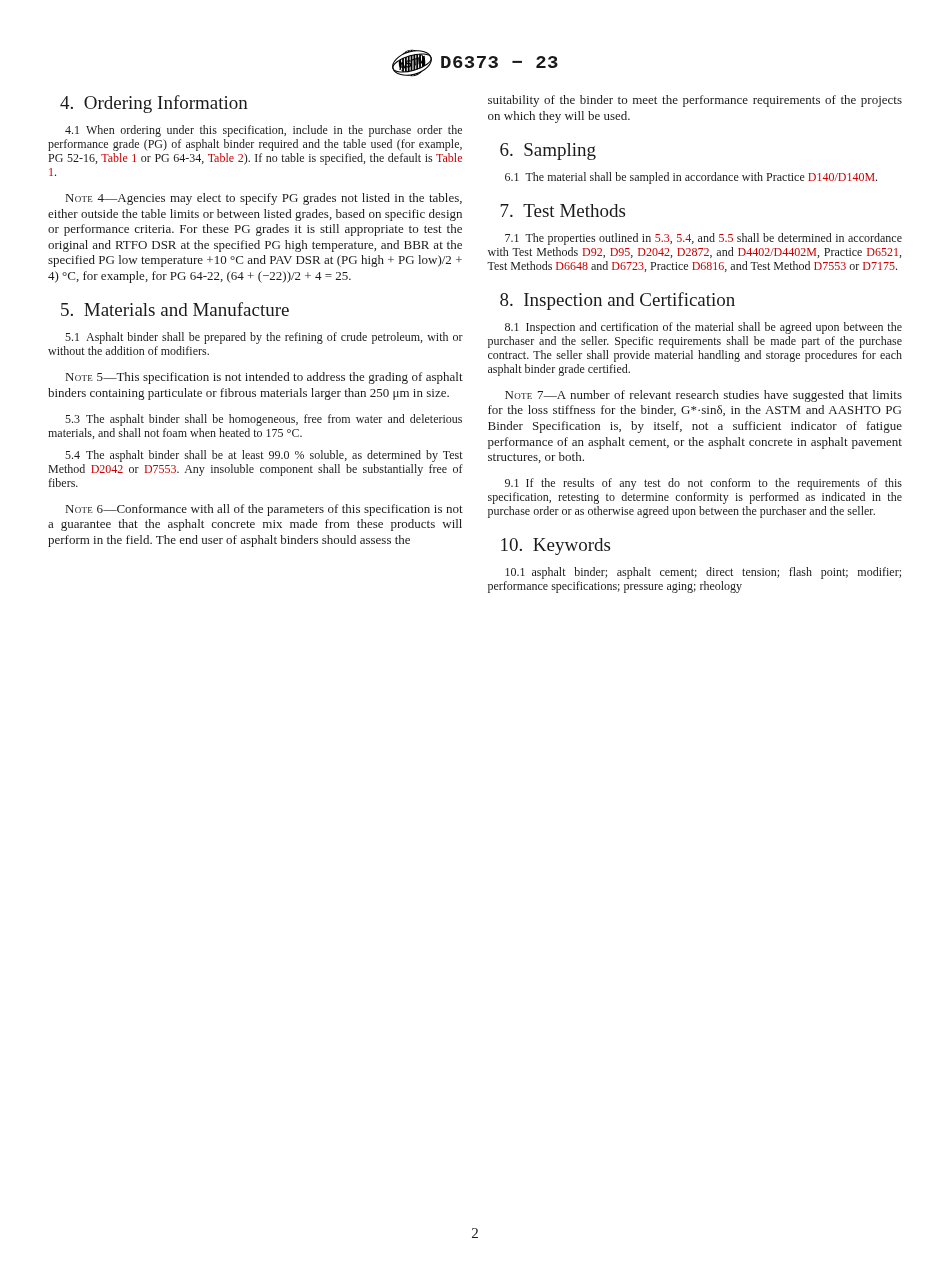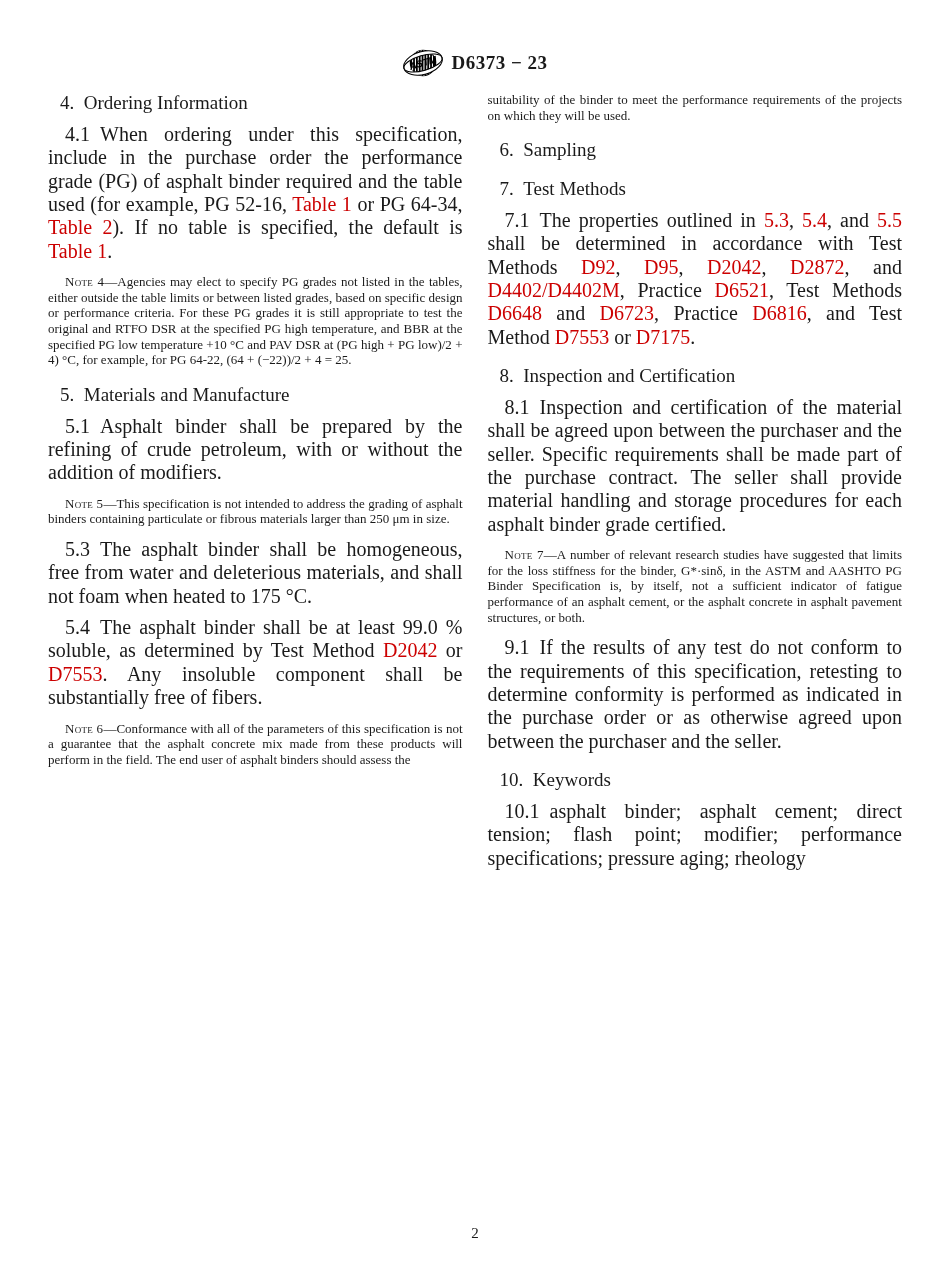--- a/index.html
+++ b/index.html
@@ -13,38 +13,38 @@
   }
   .page { position: relative; width: 950px; height: 1272px; background: #fff; }
 
   
   .page-header {
     display: flex; justify-content: center; align-items: center;
     gap: 7px; padding-top: 46px;
   }
   .page-header svg { width: 42px; height: 34px; display: block; }
   .doc-code {
-    font-family: Liberation Serif, serif;
+    font-family: Liberation Mono, monospace;
     font-weight: bold; font-size: 19px; letter-spacing: 0.5px;
   }
 
   
   .content {
     display: flex; gap: 25px;
     padding: 12px 48px 0 48px;
   }
   .column { flex: 1; min-width: 0; }
 
   .block { overflow-wrap: break-word; }
   .block.heading {
     font-weight: normal; font-size: 19px; line-height: 1.2;
     margin: 16px 0 8px 12px;
   }
   .block.para {
-    font-size: 20px; line-height: 1.17;
+    font-size: 12px; line-height: 1.17;
     text-align: justify; text-indent: 17px;
     margin: 8px 0;
   }
   .block.note {
     font-size: 13px; line-height: 1.2;
     text-align: justify; text-indent: 17px;
     margin: 11px 0;
   }
   .block.note-cont {
     font-size: 13px; line-height: 1.2;
@@ -99,20 +99,21 @@
         <div class="block heading"><span>5. Materials and Manufacture</span></div>
         <div class="block para"><span>5.1 Asphalt binder shall be prepared by the refining of crude petroleum, with or without the addition of modifiers.</span></div>
         <div class="block note"><span class="sc">Note 5</span><span>—This specification is not intended to address the grading of asphalt binders containing particulate or fibrous materials larger than 250 μm in size.</span></div>
         <div class="block para"><span>5.3 The asphalt binder shall be homogeneous, free from water and deleterious materials, and shall not foam when heated to 175 °C.</span></div>
         <div class="block para"><span>5.4 The asphalt binder shall be at least 99.0 % soluble, as determined by Test Method </span><span class="link">D2042</span><span> or </span><span class="link">D7553</span><span>. Any insoluble component shall be substantially free of fibers.</span></div>
         <div class="block note"><span class="sc">Note 6</span><span>—Conformance with all of the parameters of this specification is not a guarantee that the asphalt concrete mix made from these products will perform in the field. The end user of asphalt binders should assess the</span></div>
       </div>
     <div class="column">
         <div class="block note-cont"><span>suitability of the binder to meet the performance requirements of the projects on which they will be used.</span></div>
         <div class="block heading"><span>6. Sampling</span></div>
+        <div class="block para"><span>6.1 The material shall be sampled in accordance with Practice </span><span class="link">D140/D140M</span><span>.</span></div>
         <div class="block heading"><span>7. Test Methods</span></div>
         <div class="block para"><span>7.1 The properties outlined in </span><span class="link">5.3</span><span>, </span><span class="link">5.4</span><span>, and </span><span class="link">5.5</span><span> shall be determined in accordance with Test Methods </span><span class="link">D92</span><span>, </span><span class="link">D95</span><span>, </span><span class="link">D2042</span><span>, </span><span class="link">D2872</span><span>, and </span><span class="link">D4402/D4402M</span><span>, Practice </span><span class="link">D6521</span><span>, Test Methods </span><span class="link">D6648</span><span> and </span><span class="link">D6723</span><span>, Practice </span><span class="link">D6816</span><span>, and Test Method </span><span class="link">D7553</span><span> or </span><span class="link">D7175</span><span>.</span></div>
         <div class="block heading"><span>8. Inspection and Certification</span></div>
         <div class="block para"><span>8.1 Inspection and certification of the material shall be agreed upon between the purchaser and the seller. Specific requirements shall be made part of the purchase contract. The seller shall provide material handling and storage procedures for each asphalt binder grade certified.</span></div>
         <div class="block note"><span class="sc">Note 7</span><span>—A number of relevant research studies have suggested that limits for the loss stiffness for the binder, G*·sinδ, in the ASTM and AASHTO PG Binder Specification is, by itself, not a sufficient indicator of fatigue performance of an asphalt cement, or the asphalt concrete in asphalt pavement structures, or both.</span></div>
         <div class="block para"><span>9.1 If the results of any test do not conform to the requirements of this specification, retesting to determine conformity is performed as indicated in the purchase order or as otherwise agreed upon between the purchaser and the seller.</span></div>
         <div class="block heading"><span>10. Keywords</span></div>
         <div class="block para"><span>10.1 asphalt binder; asphalt cement; direct tension; flash point; modifier; performance specifications; pressure aging; rheology</span></div>
       </div>
   </div>

